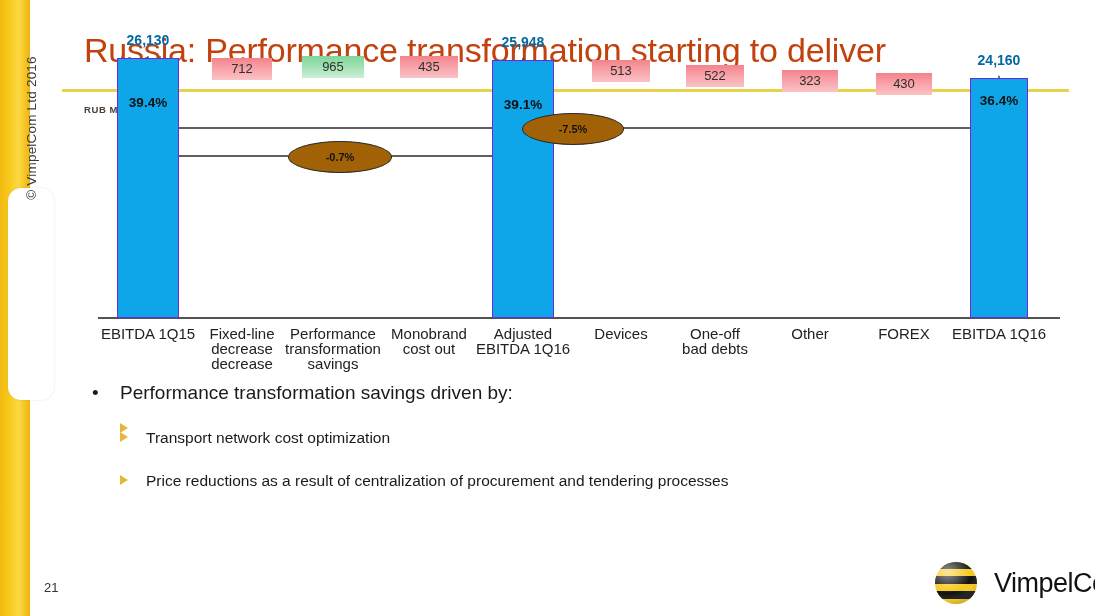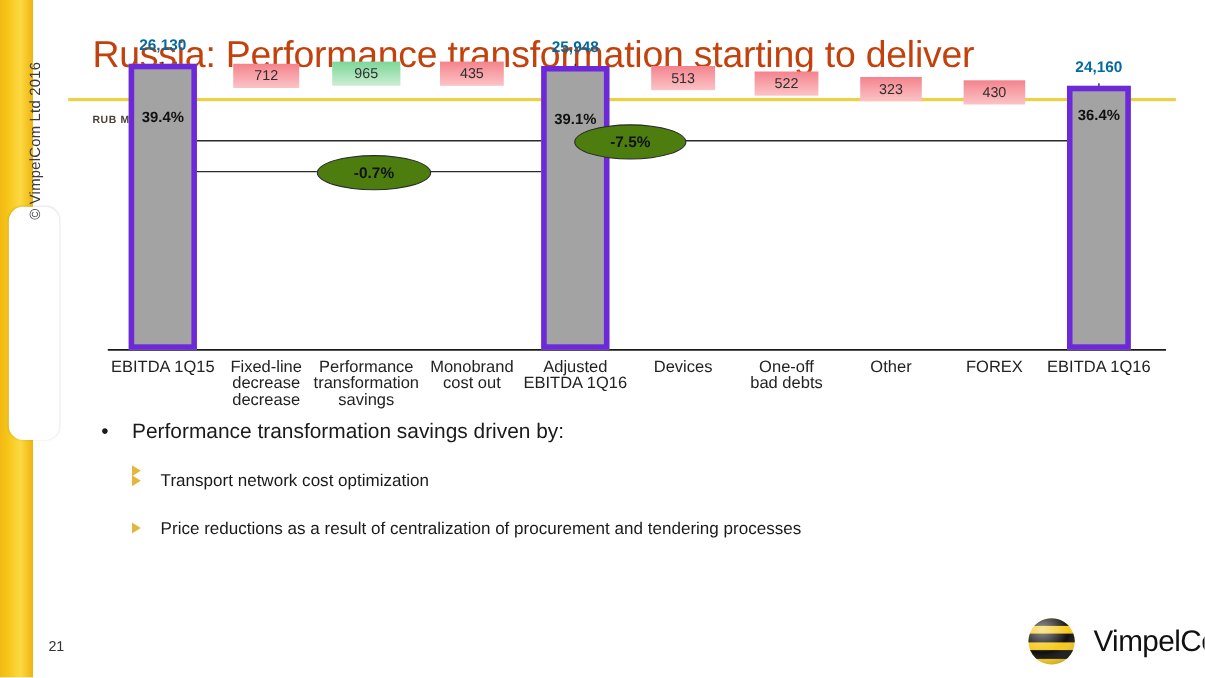--- a/index.html
+++ b/index.html
@@ -37,22 +37,22 @@
   
   #chart{position:absolute;left:0;top:0;width:1095px;height:380px;}
   #unit-label{
     position:absolute;left:84px;top:104px;
     font-size:9.5px;font-weight:bold;letter-spacing:.6px;color:#4a4038;
   }
   .svg-layer{position:absolute;left:0;top:0;}
   
   .bar{position:absolute;box-sizing:border-box;}
   .bar.total{
-    background:#a3a3a3;
-    border:5px solid #6d28d9;
+    background:#0ea5e9;
+    border:1px solid #6d28d9;
   }
   .bar.neg{
     background:linear-gradient(180deg,#f4828c 0%,#f79aa1 35%,#fbc3c6 100%);
   }
   .bar.pos{
     background:linear-gradient(180deg,#7fd79a 0%,#9adfae 40%,#cdeed6 100%);
   }
   .bar-inner-label{
     position:absolute;left:0;right:0;
     text-align:center;font-size:13.5px;font-weight:bold;color:#111;
@@ -64,22 +64,22 @@
   .top-label{
     position:absolute;text-align:center;
     font-size:14px;font-weight:bold;color:#0369a1;white-space:nowrap;
   }
   .cat-label{
     position:absolute;text-align:center;
     font-size:15px;color:#222;line-height:15px;
   }
   .callout{
     position:absolute;display:flex;align-items:center;justify-content:center;
-    border:1.4px solid #2b2b2b;border-radius:50%;background:#4d7c0f;
-    font-size:14px;font-weight:bold;color:#111;
+    border:1.4px solid #2b2b2b;border-radius:50%;background:#a16207;
+    font-size:11px;font-weight:bold;color:#111;
   }
   
   #bullets{position:absolute;left:84px;top:380px;width:960px;}
   .b1{
     position:relative;font-size:19px;color:#1a1a1a;
     padding-left:36px;margin-bottom:12px;line-height:26px;
   }
   .b1 .dot{
     position:absolute;left:8px;top:0px;font-size:19px;color:#1a1a1a;
   }

